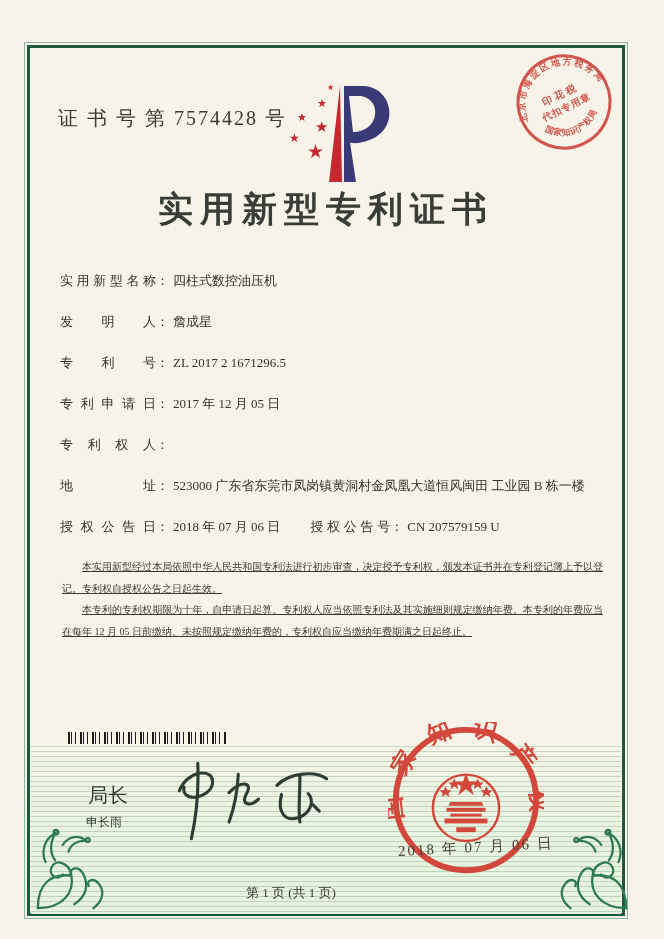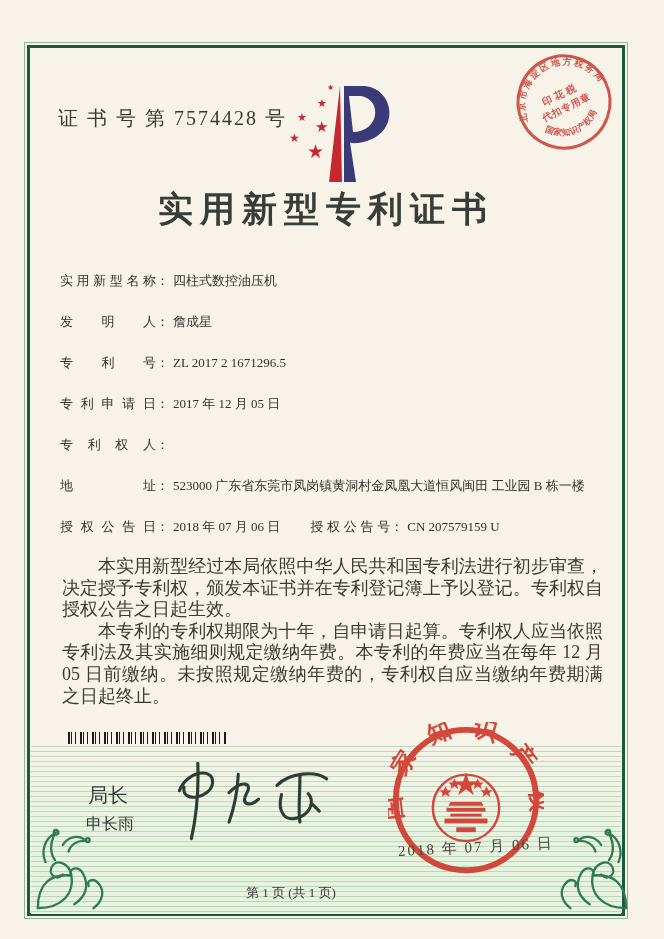--- a/index.html
+++ b/index.html
@@ -19,34 +19,34 @@
   
   .fields{position:absolute;left:60px;top:270px;width:552px;font-size:13px;line-height:21px;}
   .frow{display:flex;margin-bottom:20px;align-items:flex-start;}
   .flabel{display:inline-block;width:96px;text-align:justify;text-align-last:justify;flex:0 0 96px;}
   .fcolon{flex:0 0 auto;margin-right:4px;}
   .fvalue{flex:0 1 auto;max-width:440px;}
   .grant-row{display:flex;}
   .grant-right{display:flex;margin-left:30px;}
   .grant-right .flabel{width:80px;flex:0 0 80px;}
   
-  .body-text{position:absolute;left:62px;top:556px;width:541px;font-size:18px;
-             line-height:21.6px;color:#3b3b34;text-align:justify;}
+  .body-text{position:absolute;left:62px;top:556px;width:541px;font-size:10px;
+             line-height:21.6px;color:#3b3b34;text-align:justify;text-decoration:underline;}
   .body-text p{margin:0;text-indent:2em;}
   
   .guilloche{position:absolute;left:31px;top:746px;width:590px;height:168px;
      background:
        repeating-linear-gradient(to bottom, rgba(118,168,122,.38) 0 1px, rgba(255,255,255,0) 1px 5px),
        linear-gradient(to bottom, rgba(236,245,230,.25), #e7f2df 60%);}
   .barcode{position:absolute;left:68px;top:732px;width:158px;height:12px;
      background:repeating-linear-gradient(90deg,#1c1c1c 0 2px,transparent 2px 3px,
         #1c1c1c 3px 4px,transparent 4px 7px,#1c1c1c 7px 8px,transparent 8px 12px);}
   .sig-title{position:absolute;left:88px;top:782px;font-size:20px;color:#2f3b33;
              font-family:"Liberation Sans","DejaVu Sans",sans-serif;}
-  .sig-name{position:absolute;left:86px;top:814px;font-size:16px;color:#2f3b33;
+  .sig-name{position:absolute;left:86px;top:814px;font-size:12px;color:#2f3b33;
             font-family:"Liberation Sans","DejaVu Sans",sans-serif;}
   .signature{position:absolute;left:158px;top:754px;}
   .footer{position:absolute;left:27px;top:884px;width:598px;text-align:center;
           font-size:13px;color:#3a3a33;transform:translateX(-35px);}
   
   .tax-stamp{position:absolute;left:514px;top:52px;width:100px;height:100px;
              transform:rotate(-26deg);opacity:.92;}
   .office-stamp{position:absolute;left:388px;top:722px;width:156px;height:156px;opacity:.93;}
   .stamp-date{position:absolute;left:398px;top:838px;font-size:15px;letter-spacing:2px;
               color:#4a443a;transform:rotate(-3deg);z-index:5;}

